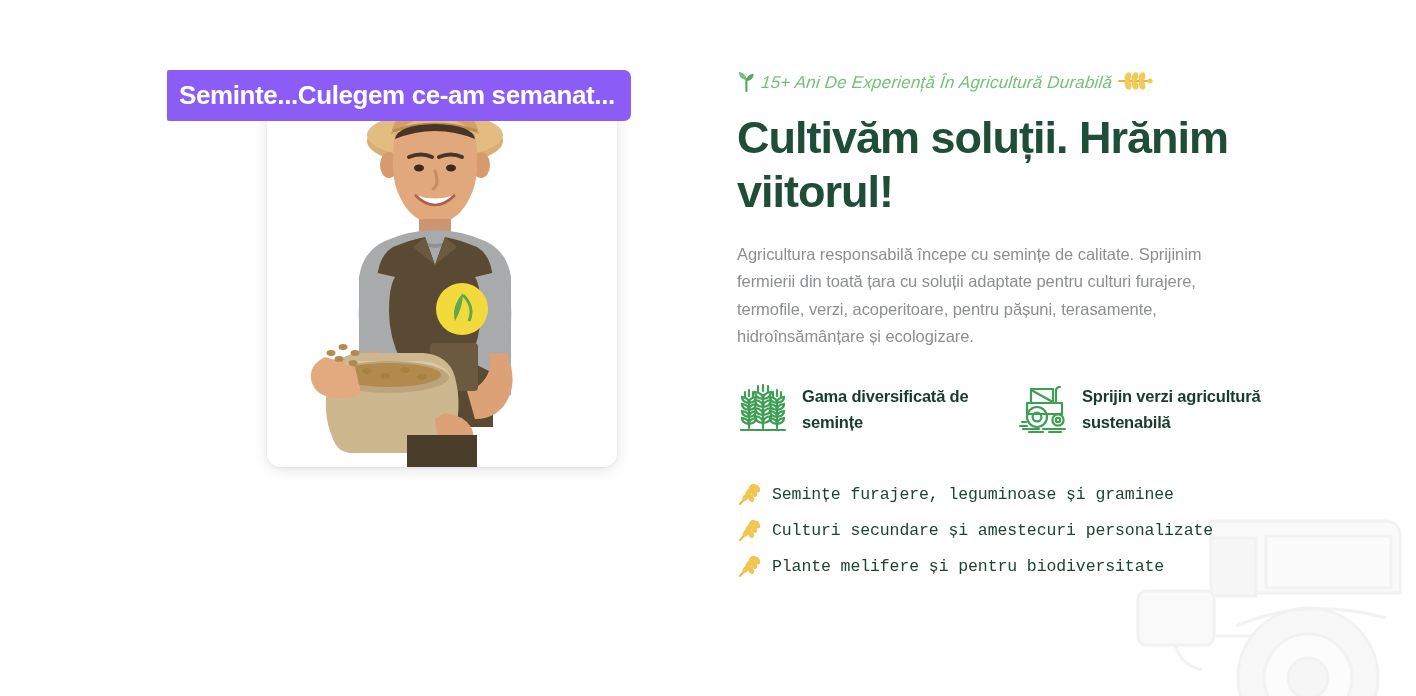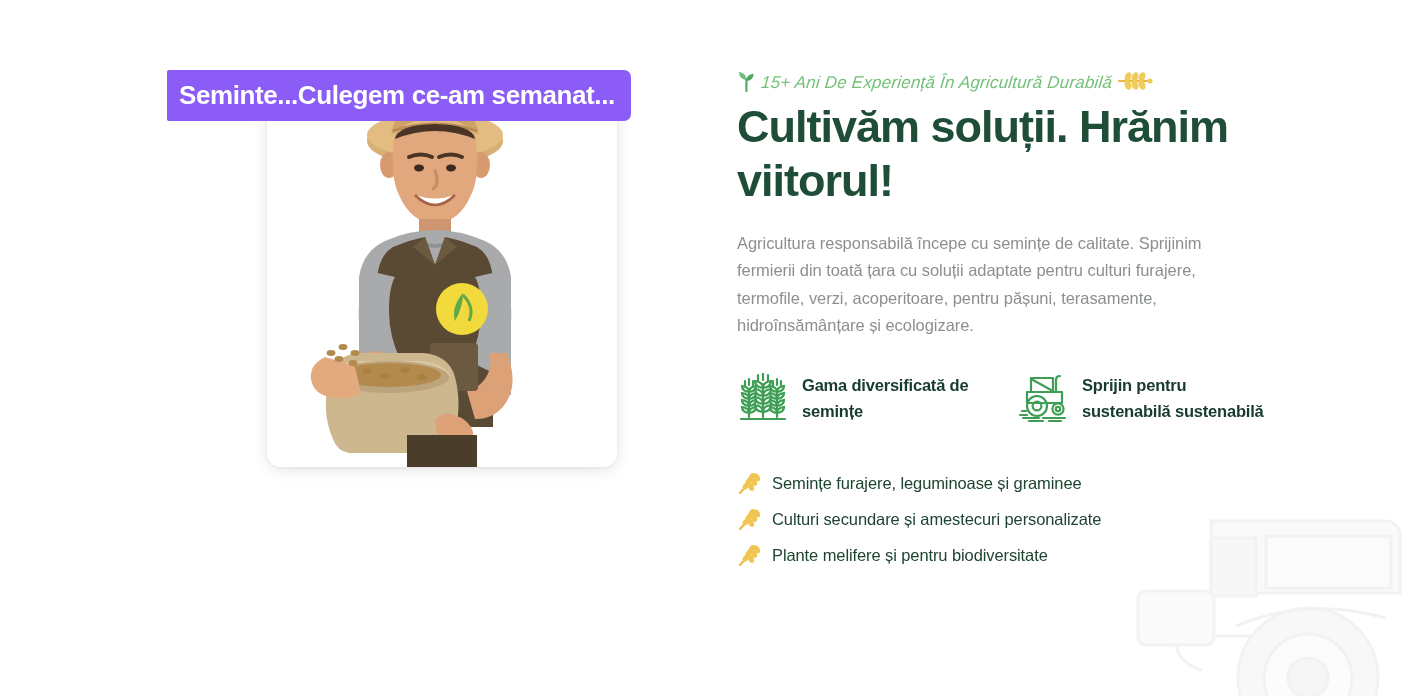--- a/index.html
+++ b/index.html
@@ -88,21 +88,21 @@
     color: #73C178;
     font-size: 17px;
     font-style: italic;
     font-weight: normal;
     letter-spacing: 0.2px;
     white-space: nowrap;
   }
   .eyebrow .eyebrow-text { transform: skewX(-6deg); }
 
   .headline {
-    margin-top: 2px;
+    margin-top: 13px;
     color: #1E4D38;
     font-size: 45px;
     line-height: 1.20;
     font-weight: bold;
     letter-spacing: -1.0px;
     max-width: 540px;
   }
 
   .lede {
     margin-top: 22px;
@@ -137,20 +137,21 @@
     max-width: 190px;
   }
 
   
   .bullets { margin-top: 42px; }
   .bullet {
     display: flex;
     align-items: center;
     gap: 12px;
     height: 36px;
+    font-family: Liberation Mono, monospace;
   }
   .bullet .b-icon { flex: 0 0 auto; width: 23px; height: 22px; }
   .bullet .b-icon svg { display: block; width: 100%; height: 100%; }
   .bullet .b-text {
     color: #1E4432;
     font-size: 16.5px;
     letter-spacing: -0.1px;
   }
 </style>
 </head>
@@ -364,21 +365,21 @@
 
               <path d="M5 38 H9"></path>
               <path d="M3 42 H10"></path>
               <path d="M6 45 H22"></path>
               <path d="M26 45 H48"></path>
               <path d="M12 48 H26"></path>
               <path d="M32 48 H44"></path>
             </g>
           </svg>
         </span>
-        <span class="f-label">Sprijin pentru sustenabilă sustenabilă</span>
+        <span class="f-label">Sprijin verzi agricultură sustenabilă</span>
       </div>
     </div>
 
     <ul class="bullets" style="list-style:none;">
 
       <li class="bullet">
         <span class="b-icon">
           <svg viewBox="0 0 23 22" xmlns="http://www.w3.org/2000/svg" aria-hidden="true">
             <path d="M3 20 L12 10" stroke="#E8B93C" stroke-width="2" stroke-linecap="round" fill="none"></path>
             <g fill="#F0C552">

